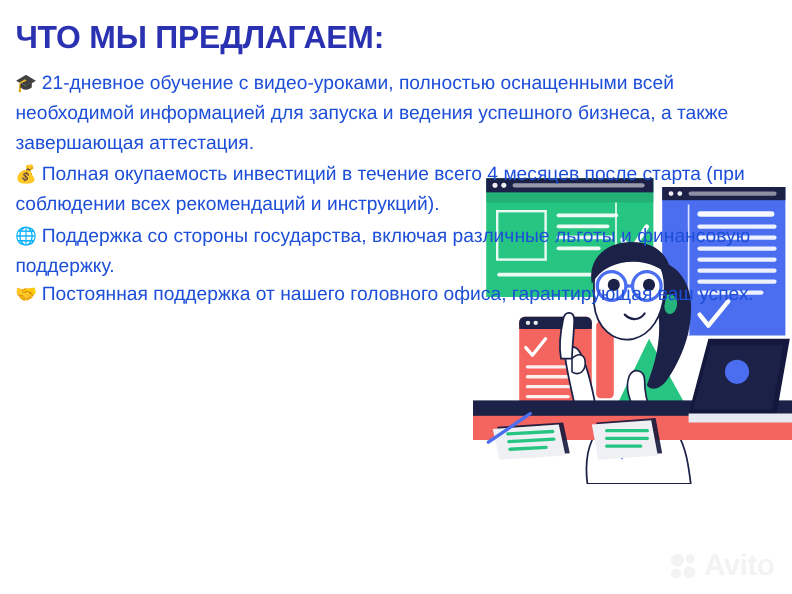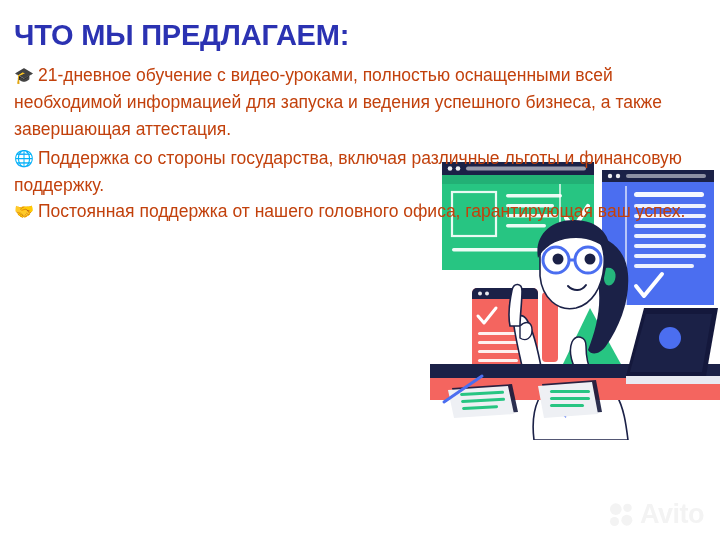--- a/index.html
+++ b/index.html
@@ -40,21 +40,21 @@
     font-weight:bold;
     letter-spacing:-0.2px;
     color:#2b32b2;
     line-height:1.08;
     margin-bottom:11px;
     white-space:nowrap;
   }
   .bullet {
     font-size:17.5px;
     line-height:1.52;
-    color:#c2410c;
+    color:#1d4ed8;
     margin-bottom:2px;
     text-indent:0;
   }
   .bullet .emoji {
     font-size:16px;
     margin-right:4px;
     font-family:"DejaVu Sans", sans-serif;
   }
   #b1 { margin-bottom:3px; }
   #b2 { margin-bottom:3px; }
@@ -219,20 +219,21 @@
       </g>
     </svg>
   </div>
 
   <div id="content">
 
     <h1 id="headline">ЧТО МЫ ПРЕДЛАГАЕМ:</h1>
 
     <p class="bullet" id="b1"><span class="emoji">🎓</span><span>21-дневное обучение с видео-уроками, полностью оснащенными всей необходимой информацией для запуска и ведения успешного бизнеса, а также завершающая аттестация.</span></p>
 
+    <p class="bullet" id="b2"><span class="emoji">💰</span><span>Полная окупаемость инвестиций в течение всего 4 месяцев после старта (при соблюдении всех рекомендаций и инструкций).</span></p>
 
     <p class="bullet" id="b4"><span class="emoji">🌐</span><span>Поддержка со стороны государства, включая различные льготы и финансовую поддержку.</span></p>
 
     <p class="bullet" id="b3"><span class="emoji">🤝</span><span>Постоянная поддержка от нашего головного офиса, гарантирующая ваш успех.</span></p>
 
   </div>
 
   <div id="watermark">
     <svg class="wm-logo" viewBox="0 0 40 40">
       <circle cx="12" cy="11" r="9" fill="#f2f2f2"></circle>

